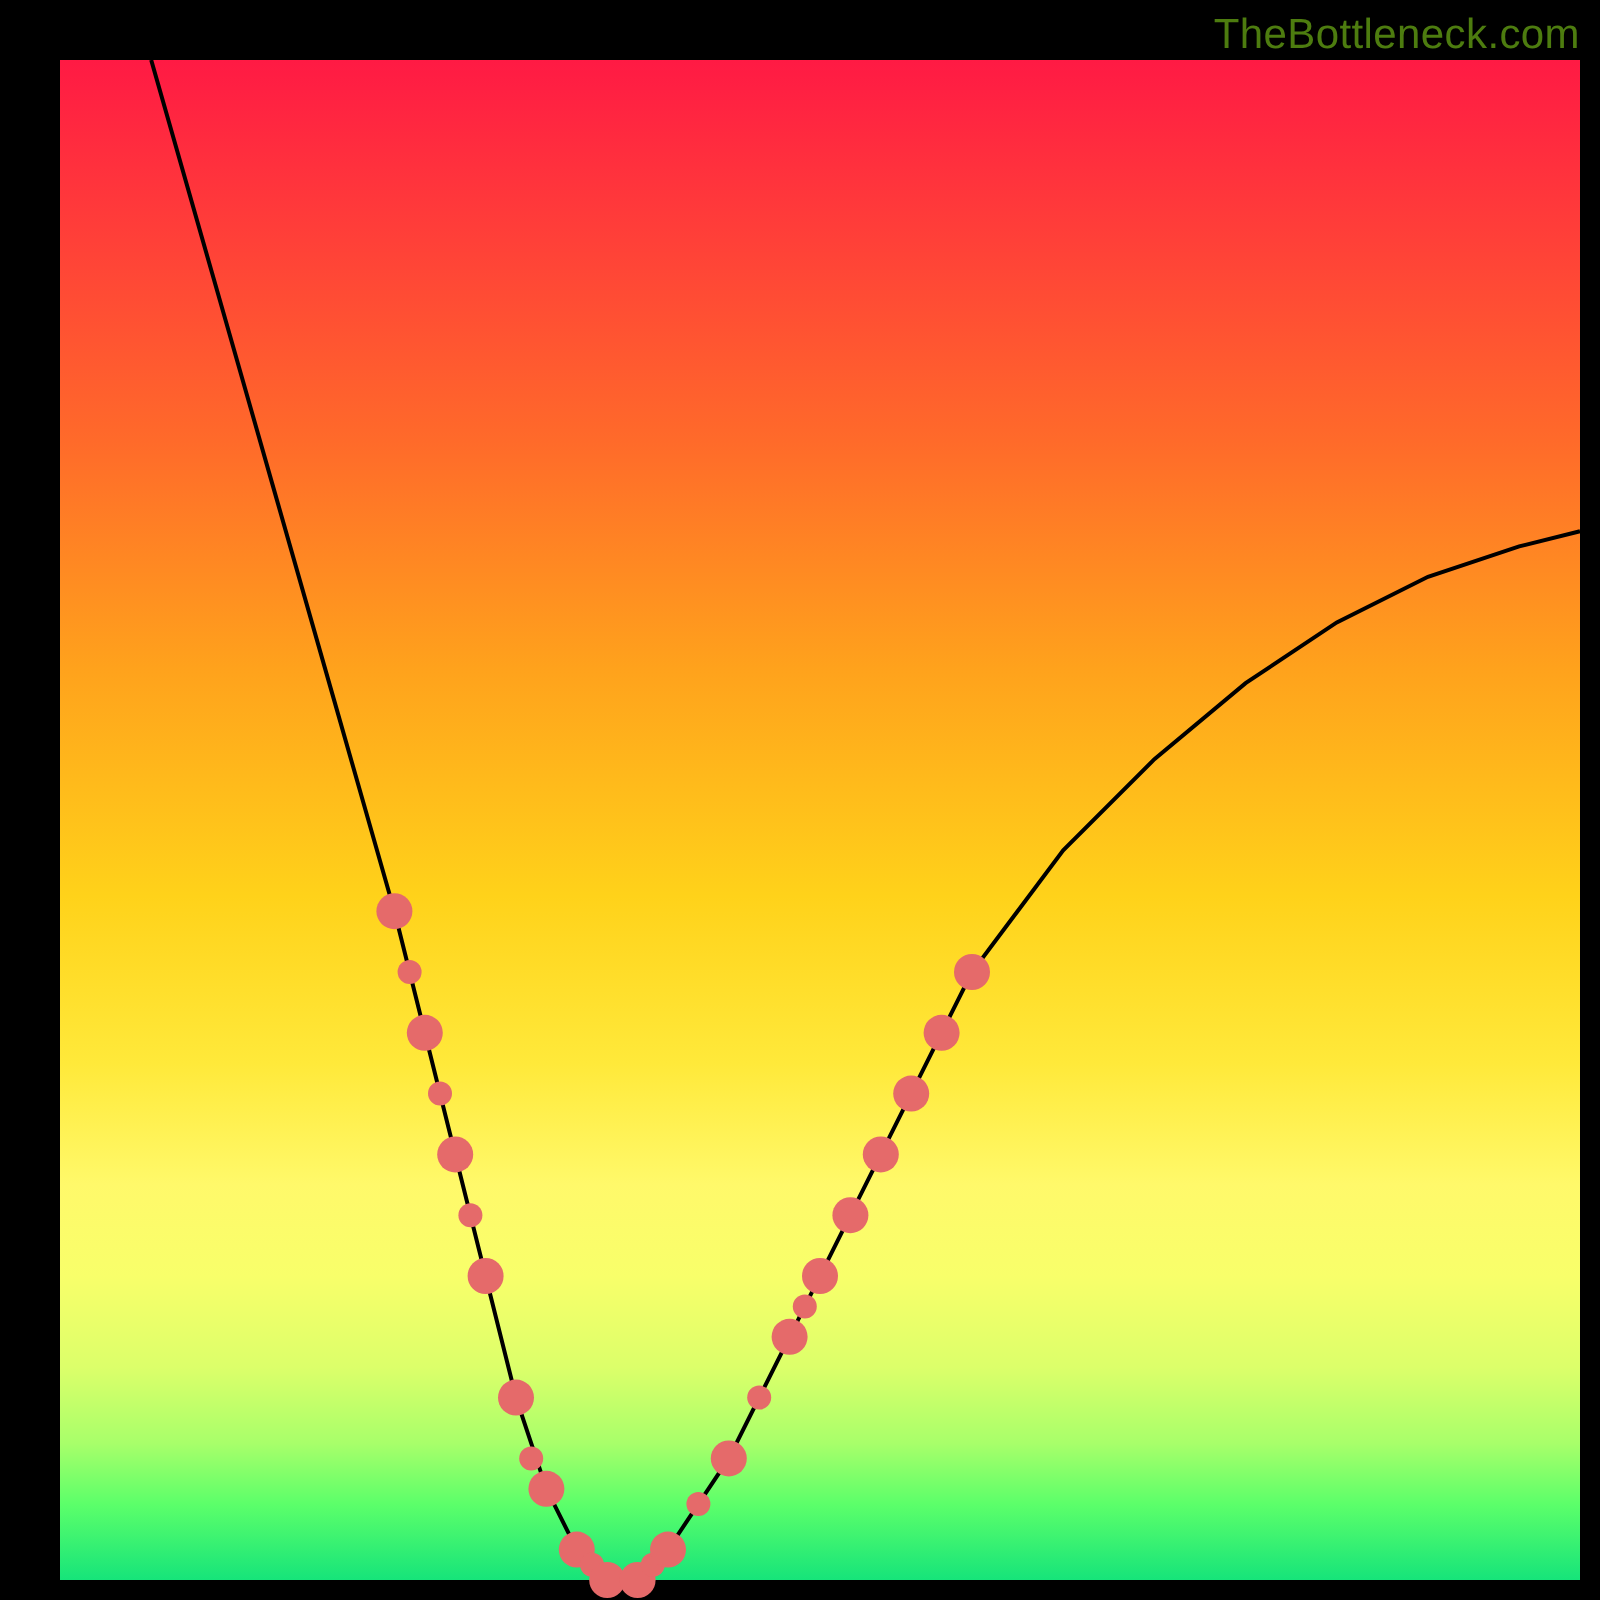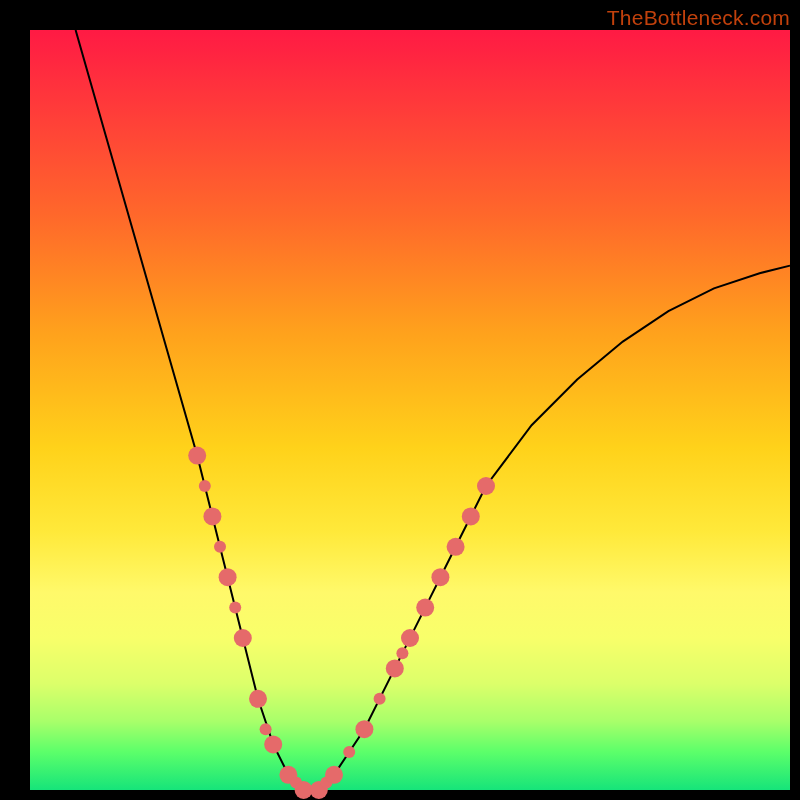--- a/index.html
+++ b/index.html
@@ -45,21 +45,21 @@
     top: 0;
     width: 760px;
     height: 760px;
     overflow: visible;
   }
   .watermark {
     position: absolute;
     top: 6px;
     right: 10px;
     font-size: 21px;
-    color: #c2410c;
+    color: #4d7c0f;
     letter-spacing: 0.2px;
     user-select: none;
     text-align: right;
   }
 </style>
 </head>
 <body>
 
 <div class="stage">
 

